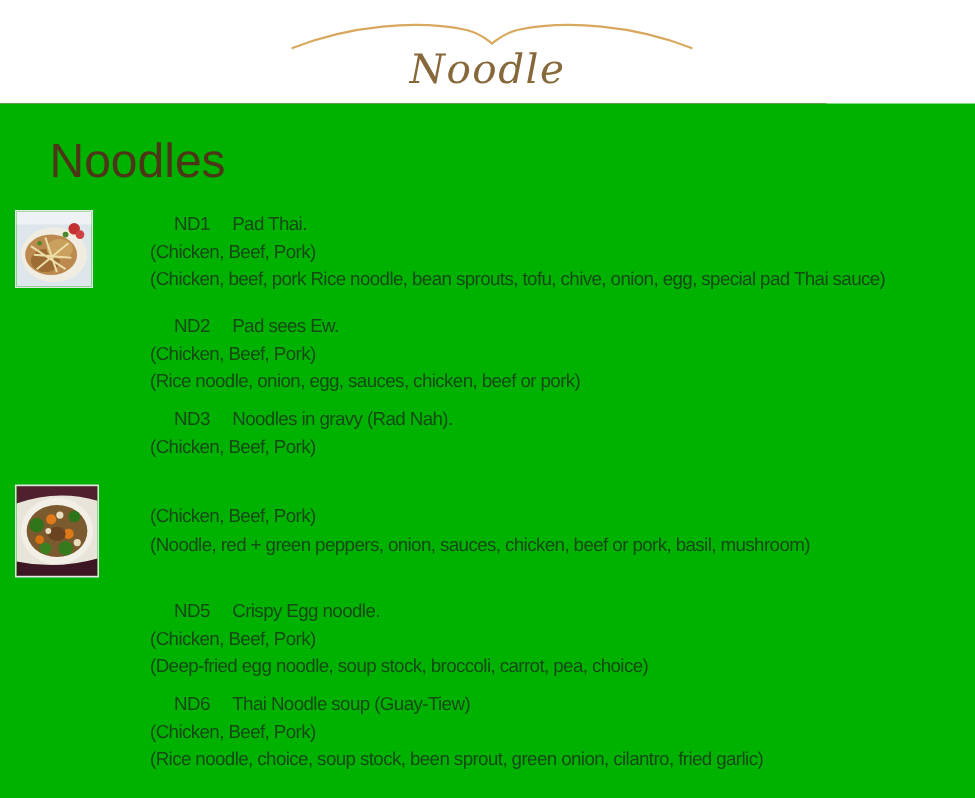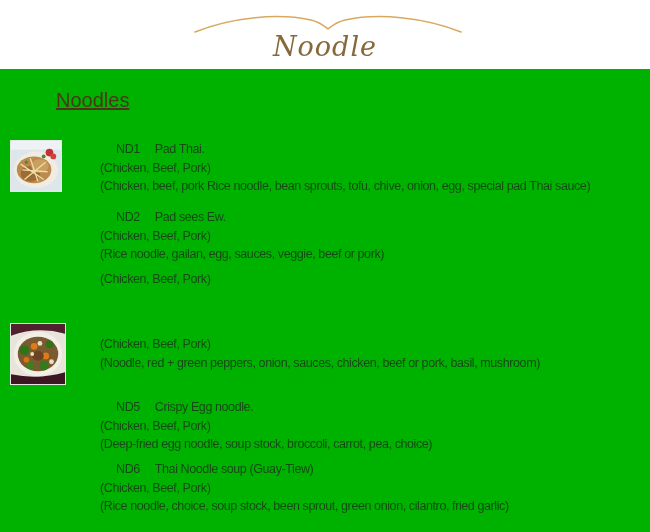--- a/index.html
+++ b/index.html
@@ -24,24 +24,23 @@
     letter-spacing: 1px;
     color: var(--title_text, #86683a);
   }
 
   
   .panel {
     position: absolute; top: 69px; left: 0; width: 650px; height: 463px;
     background: var(--panel_bg, #00b200);
   }
   .menu-heading {
-    position: absolute; left: 56px; top: 20px;
-    font-size: 20px;
+    position: absolute; left: 33px; top: 20px;
+    font-size: 32px;
     color: var(--heading_text, #4d3517);
-    text-decoration: underline;
   }
 
   .item {
     position: absolute; left: 76px;
     color: var(--body_text, #154a15);
     font-size: 12.5px;
     letter-spacing: -0.4px;
     line-height: 18.5px;
     white-space: nowrap;
     margin-left: 24px;
@@ -111,24 +110,25 @@
 
     <div class="item item-0">
       <div class="line code-line"><span class="code">ND1</span><span>Pad Thai.</span></div>
       <div class="line">(Chicken, Beef, Pork)</div>
       <div class="line">(Chicken, beef, pork Rice noodle, bean sprouts, tofu, chive, onion, egg, special pad Thai sauce)</div>
     </div>
 
     <div class="item item-1">
       <div class="line code-line"><span class="code">ND2</span><span>Pad sees Ew.</span></div>
       <div class="line">(Chicken, Beef, Pork)</div>
-      <div class="line">(Rice noodle, gailan, egg, sauces, veggie, beef or pork)</div>
+      <div class="line">(Rice noodle, onion, egg, sauces, chicken, beef or pork)</div>
     </div>
 
     <div class="item item-2">
+      <div class="line code-line"><span class="code">ND3</span><span>Noodles in gravy (Rad Nah).</span></div>
       <div class="line">(Chicken, Beef, Pork)</div>
     </div>
 
     <div class="item item-3">
       <div class="line">(Chicken, Beef, Pork)</div>
       <div class="line">(Noodle, red + green peppers, onion, sauces, chicken, beef or pork, basil, mushroom)</div>
     </div>
 
     <div class="item item-4">
       <div class="line code-line"><span class="code">ND5</span><span>Crispy Egg noodle.</span></div>

